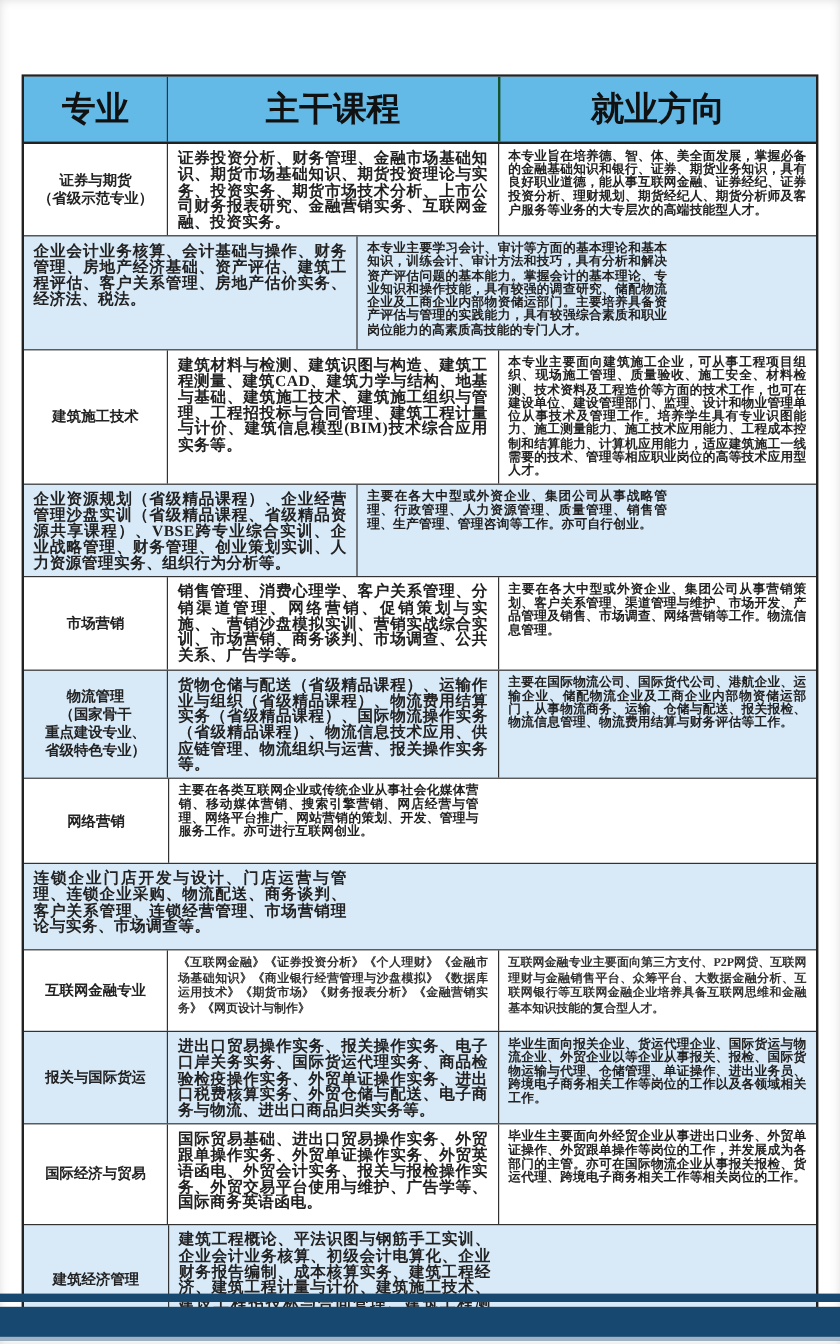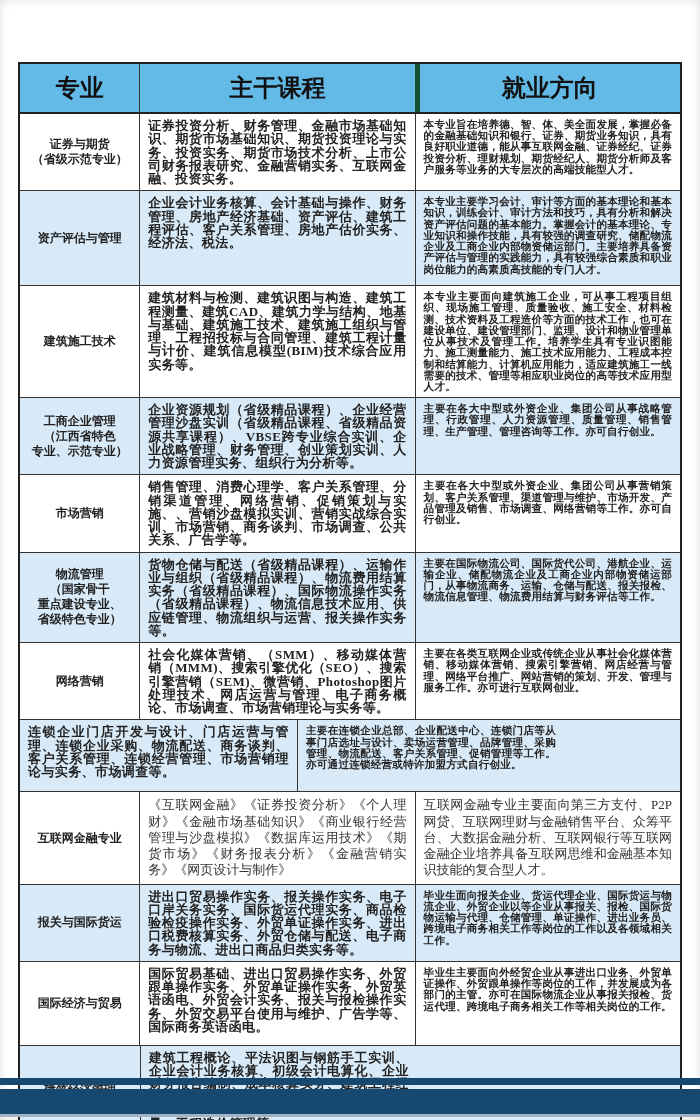--- a/index.html
+++ b/index.html
@@ -13,21 +13,21 @@
   }
 
   .majors-table {
     position: absolute; left: 18px; top: 62px; width: 664px;
     border: 2px solid #222;
     background: #fff;
   }
 
   .thead { display: flex; background: #63bae7; border-bottom: 2px solid #222; }
   .th {
-    font-size: 24px; font-weight: bold; color: #111;
+    font-size: 28px; font-weight: bold; color: #111;
     text-align: center; padding: 8px 4px;
     font-family: "Liberation Sans", "DejaVu Sans", sans-serif;
   }
 
   .trow { display: flex; background: #ffffff; }
   .trow.shade { background: #d8eaf8; }
   .trow + .trow { border-top: 1px solid #333; }
 
   .c1 { width: 120px; }
   .c2 { width: 277px; }
@@ -43,21 +43,21 @@
   }
   .courses-cell {
     font-size: 13px; font-weight: bold; line-height: 1.02;
     text-align: justify; letter-spacing: 0.4px;
   }
   .direction-cell {
     font-size: 10.6px; font-weight: bold; line-height: 1.06;
     text-align: justify; letter-spacing: 0.2px;
   }
   .courses-cell.compact, .direction-cell.compact {
-    font-weight: normal; font-size: 13px; line-height: 1.25;
+    font-weight: bold; font-size: 10px; line-height: 1.25;
     letter-spacing: 0; color: #333; white-space: pre-line;
   }
 
   .footer-stripe {
     position: absolute; left: 0; top: 1078px; width: 700px; height: 7px;
     background: #17486f;
   }
   .footer-bar {
     position: absolute; left: 0; top: 1089px; width: 700px; height: 28px;
     background: #17486f;
@@ -66,67 +66,61 @@
 </style>
 </head>
 <body>
 
 <div class="page">
 
   <div class="majors-table">
     <div class="thead">
       <div class="th c1">专业</div>
       <div class="th c2" style="border-left:1px solid #333;">主干课程</div>
-      <div class="th c3" style="border-left:5px solid #14532d;">就业方向</div>
+      <div class="th c3" style="border-left:2px solid #14532d;">就业方向</div>
     </div>
     <div id="tbody">
         <div class="trow" style="min-height: 68px;">
           <div class="cell major-cell c1">证券与期货
 （省级示范专业）</div>
           <div class="cell courses-cell c2">证券投资分析、财务管理、金融市场基础知识、期货市场基础知识、期货投资理论与实务、投资实务、期货市场技术分析、上市公司财务报表研究、金融营销实务、互联网金融、投资实务。</div>
           <div class="cell direction-cell c3">本专业旨在培养德、智、体、美全面发展，掌握必备的金融基础知识和银行、证券、期货业务知识，具有良好职业道德，能从事互联网金融、证券经纪、证券投资分析、理财规划、期货经纪人、期货分析师及客户服务等业务的大专层次的高端技能型人才。</div>
         </div>
         <div class="trow shade" style="min-height: 95px;">
-          <div class="cell major-cell c1">资产评估与管理</div>
           <div class="cell courses-cell c2">企业会计业务核算、会计基础与操作、财务管理、房地产经济基础、资产评估、建筑工程评估、客户关系管理、房地产估价实务、经济法、税法。</div>
           <div class="cell direction-cell c3">本专业主要学习会计、审计等方面的基本理论和基本知识，训练会计、审计方法和技巧，具有分析和解决资产评估问题的基本能力。掌握会计的基本理论、专业知识和操作技能，具有较强的调查研究、储配物流企业及工商企业内部物资储运部门。主要培养具备资产评估与管理的实践能力，具有较强综合素质和职业岗位能力的高素质高技能的专门人才。</div>
         </div>
         <div class="trow" style="min-height: 100px;">
           <div class="cell major-cell c1">建筑施工技术</div>
           <div class="cell courses-cell c2">建筑材料与检测、建筑识图与构造、建筑工程测量、建筑CAD、建筑力学与结构、地基与基础、建筑施工技术、建筑施工组织与管理、工程招投标与合同管理、建筑工程计量与计价、建筑信息模型(BIM)技术综合应用实务等。</div>
           <div class="cell direction-cell c3">本专业主要面向建筑施工企业，可从事工程项目组织、现场施工管理、质量验收、施工安全、材料检测、技术资料及工程造价等方面的技术工作，也可在建设单位、建设管理部门、监理、设计和物业管理单位从事技术及管理工作。培养学生具有专业识图能力、施工测量能力、施工技术应用能力、工程成本控制和结算能力、计算机应用能力，适应建筑施工一线需要的技术、管理等相应职业岗位的高等技术应用型人才。</div>
         </div>
         <div class="trow shade" style="min-height: 71px;">
-          <div class="cell major-cell c1">工商企业管理
-（江西省特色
-专业、示范专业）</div>
           <div class="cell courses-cell c2">企业资源规划（省级精品课程）、企业经营管理沙盘实训（省级精品课程、省级精品资源共享课程）、VBSE跨专业综合实训、企业战略管理、财务管理、创业策划实训、人力资源管理实务、组织行为分析等。</div>
           <div class="cell direction-cell c3">主要在各大中型或外资企业、集团公司从事战略管理、行政管理、人力资源管理、质量管理、销售管理、生产管理、管理咨询等工作。亦可自行创业。</div>
         </div>
         <div class="trow" style="min-height: 74px;">
           <div class="cell major-cell c1">市场营销</div>
           <div class="cell courses-cell c2">销售管理、消费心理学、客户关系管理、分销渠道管理、网络营销、促销策划与实施、、营销沙盘模拟实训、营销实战综合实训、市场营销、商务谈判、市场调查、公共关系、广告学等。</div>
-          <div class="cell direction-cell c3">主要在各大中型或外资企业、集团公司从事营销策划、客户关系管理、渠道管理与维护、市场开发、产品管理及销售、市场调查、网络营销等工作。亦可自行创业。</div>
+          <div class="cell direction-cell c3">主要在各大中型或外资企业、集团公司从事营销策划、客户关系管理、渠道管理与维护、市场开发、产品管理及销售、市场调查、网络营销等工作。物流信息管理。</div>
         </div>
         <div class="trow shade" style="min-height: 82px;">
           <div class="cell major-cell c1">物流管理
 （国家骨干
 重点建设专业、
 省级特色专业）</div>
           <div class="cell courses-cell c2">货物仓储与配送（省级精品课程）、运输作业与组织（省级精品课程）、物流费用结算实务（省级精品课程）、国际物流操作实务（省级精品课程）、物流信息技术应用、供应链管理、物流组织与运营、报关操作实务等。</div>
           <div class="cell direction-cell c3">主要在国际物流公司、国际货代公司、港航企业、运输企业、储配物流企业及工商企业内部物资储运部门，从事物流商务、运输、仓储与配送、报关报检、物流信息管理、物流费用结算与财务评估等工作。</div>
         </div>
         <div class="trow" style="min-height: 71px;">
           <div class="cell major-cell c1">网络营销</div>
-          <div class="cell courses-cell c2">社会化媒体营销、（SMM）、移动媒体营销（MMM)、搜索引擎优化（SEO）、搜索引擎营销（SEM)、微营销、Photoshop图片处理技术、网店运营与管理、电子商务概论、市场调查、市场营销理论与实务等。</div>
           <div class="cell direction-cell c3">主要在各类互联网企业或传统企业从事社会化媒体营销、移动媒体营销、搜索引擎营销、网店经营与管理、网络平台推广、网站营销的策划、开发、管理与服务工作。亦可进行互联网创业。</div>
         </div>
         <div class="trow shade" style="min-height: 72px;">
           <div class="cell courses-cell c2">连锁企业门店开发与设计、门店运营与管理、连锁企业采购、物流配送、商务谈判、客户关系管理、连锁经营管理、市场营销理论与实务、市场调查等。</div>
-          <div class="cell direction-cell c3">主要在连锁企业总部、企业配送中心、连锁门店等从事门店选址与设计、卖场运营管理、品牌管理、采购管理、物流配送、客户关系管理、促销管理等工作。亦可通过连锁经营或特许加盟方式自行创业。</div>
         </div>
         <div class="trow" style="min-height: 68px;">
           <div class="cell major-cell c1">互联网金融专业</div>
           <div class="cell courses-cell c2 compact">《互联网金融》《证券投资分析》《个人理财》《金融市场基础知识》《商业银行经营管理与沙盘模拟》《数据库运用技术》《期货市场》《财务报表分析》《金融营销实务》《网页设计与制作》</div>
           <div class="cell direction-cell c3 compact">互联网金融专业主要面向第三方支付、P2P网贷、互联网理财与金融销售平台、众筹平台、大数据金融分析、互联网银行等互联网金融企业培养具备互联网思维和金融基本知识技能的复合型人才。</div>
         </div>
         <div class="trow shade" style="min-height: 73px;">
           <div class="cell major-cell c1">报关与国际货运</div>
           <div class="cell courses-cell c2">进出口贸易操作实务、报关操作实务、电子口岸关务实务、国际货运代理实务、商品检验检疫操作实务、外贸单证操作实务、进出口税费核算实务、外贸仓储与配送、电子商务与物流、进出口商品归类实务等。</div>
           <div class="cell direction-cell c3">毕业生面向报关企业、货运代理企业、国际货运与物流企业、外贸企业以等企业从事报关、报检、国际货物运输与代理、仓储管理、单证操作、进出业务员、跨境电子商务相关工作等岗位的工作以及各领域相关工作。</div>

